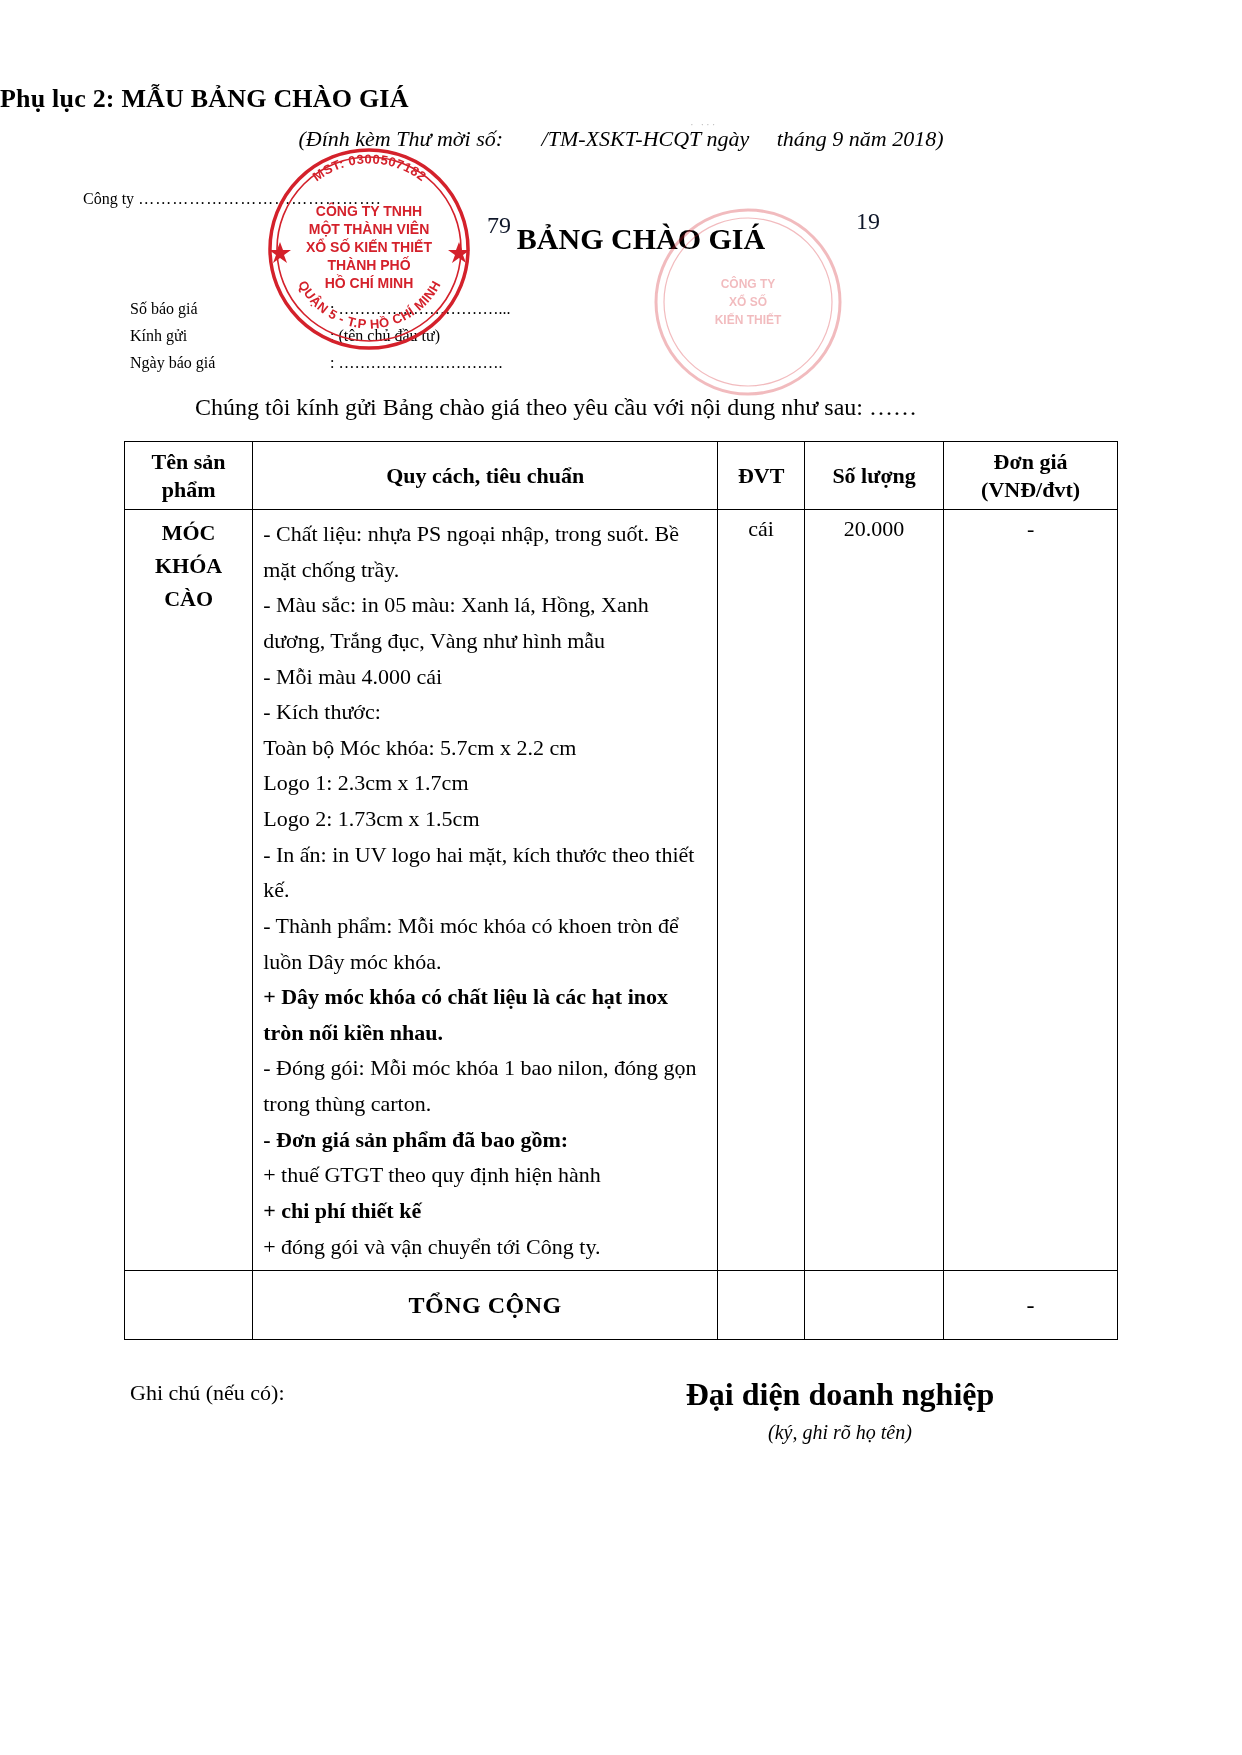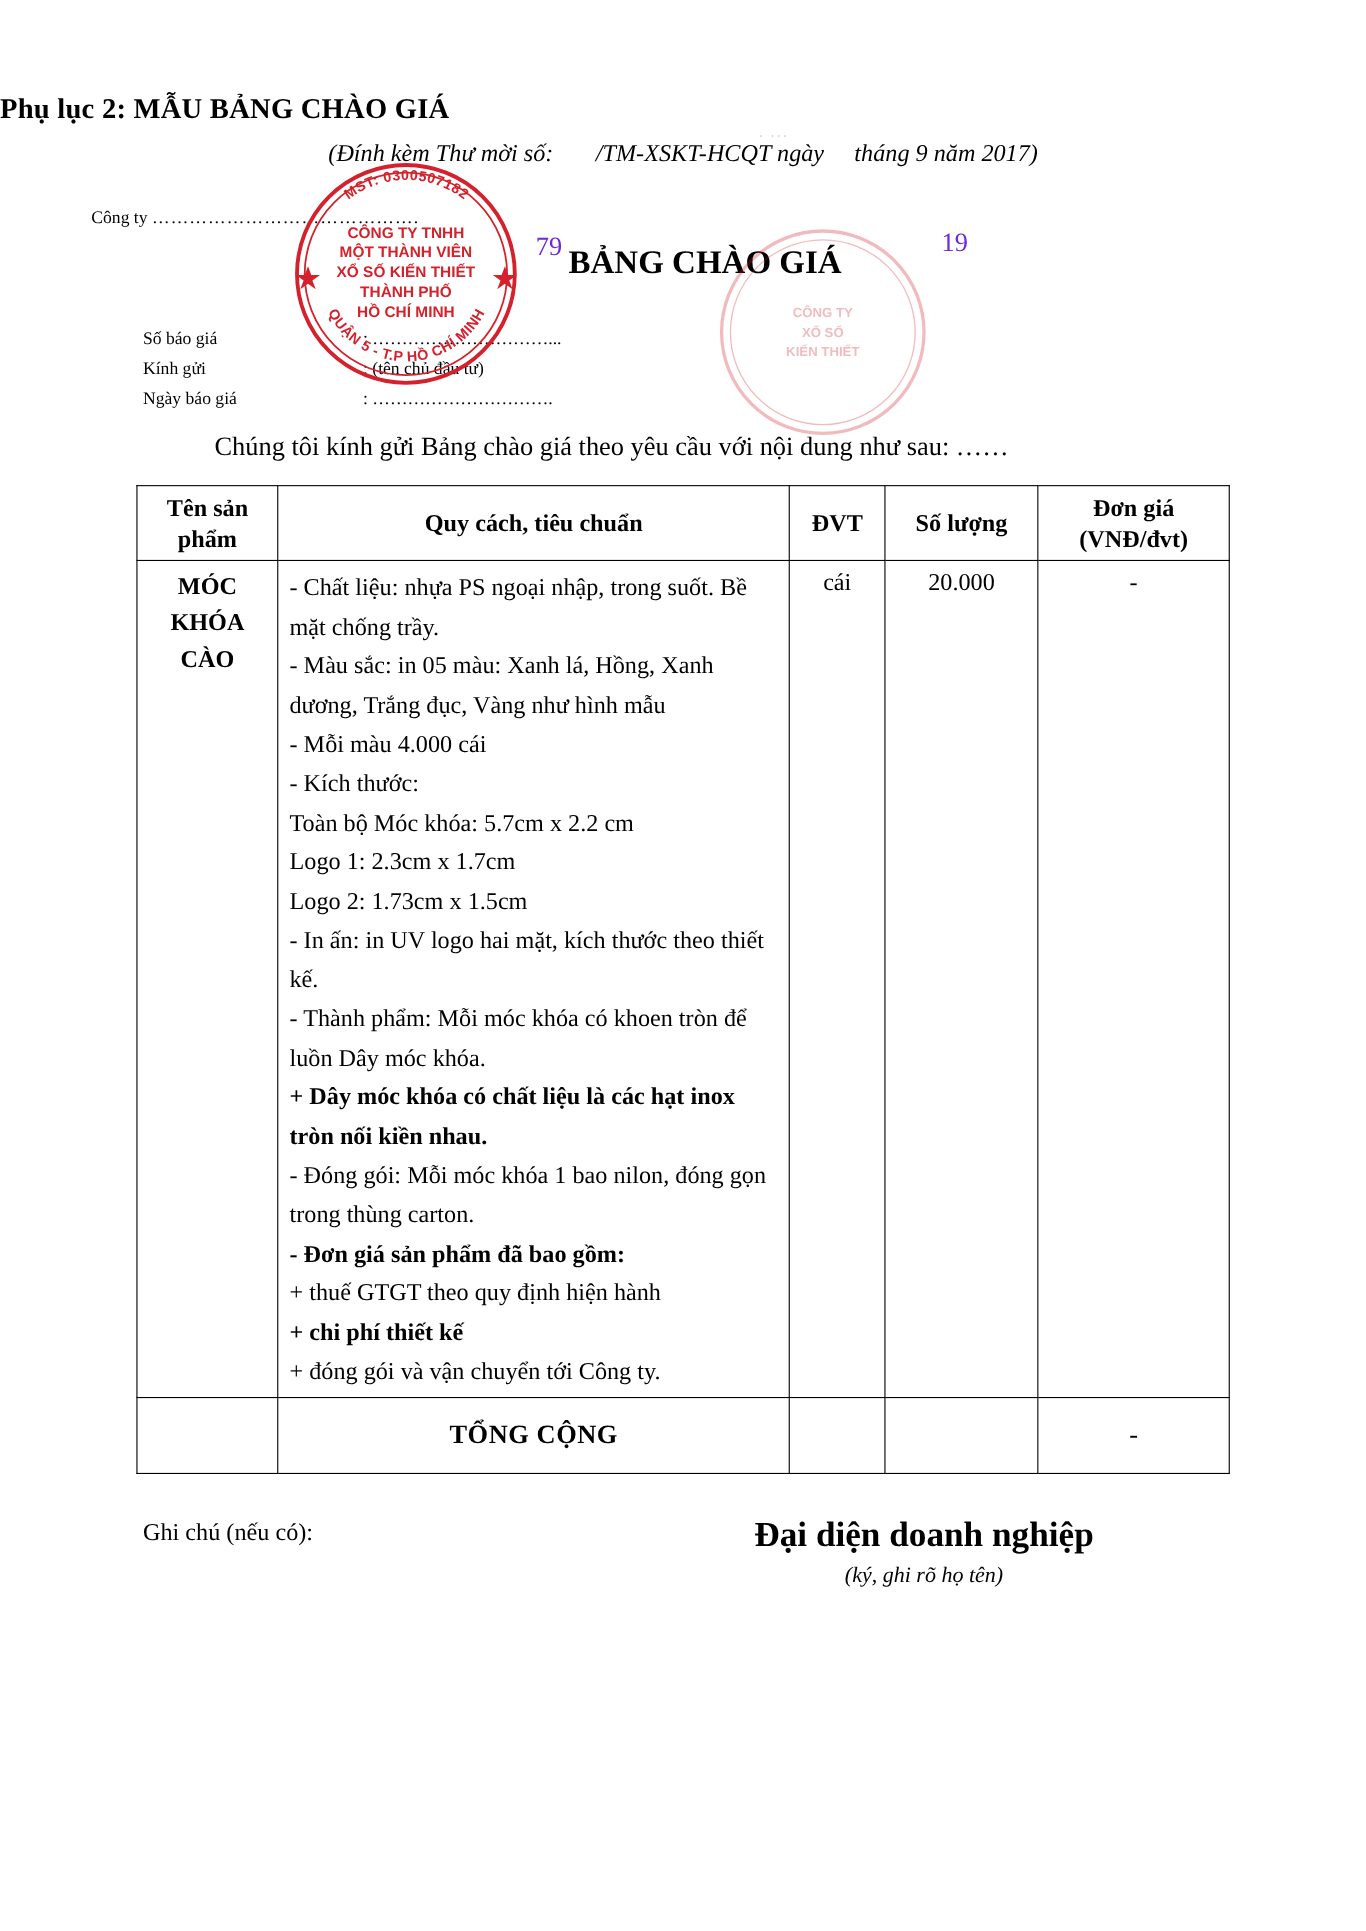--- a/index.html
+++ b/index.html
@@ -176,21 +176,21 @@
   .stamp-faint {
     left: 648px;
     top: 118px;
     width: 200px;
     height: 200px;
     opacity: 0.30;
   }
   .stamp svg { display: block; }
   .handwrite {
     position: absolute;
-    color: #6d28d9;
+    color: #0f172a;
     font-family: "Liberation Serif", serif;
     font-size: 24px;
   }
   .hw-num { left: 487px; top: 128px; }
   .hw-day { left: 856px; top: 124px; }
   .topmark {
     position: absolute;
     left: 690px;
     top: 34px;
     font-size: 11px;
@@ -239,21 +239,21 @@
         <text x="100" y="86">CÔNG TY</text>
         <text x="100" y="104">XỔ SỐ</text>
         <text x="100" y="122">KIẾN THIẾT</text>
       </g>
     </svg>
   </div>
 
   <div class="doc-title">Phụ lục 2: MẪU BẢNG CHÀO GIÁ</div>
 
   <div class="doc-subtitle">
-    <span>(Đính kèm Thư mời số: </span><span>&nbsp;&nbsp;&nbsp;&nbsp;&nbsp;&nbsp;</span><span>/TM-XSKT-HCQT ngày </span><span>&nbsp;&nbsp;&nbsp;</span><span> tháng 9 năm 2017)</span>
+    <span>(Đính kèm Thư mời số: </span><span>&nbsp;&nbsp;&nbsp;&nbsp;&nbsp;&nbsp;</span><span>/TM-XSKT-HCQT ngày </span><span>&nbsp;&nbsp;&nbsp;</span><span> tháng 9 năm 2018)</span>
   </div>
 
   <div class="handwrite hw-num">79</div>
   <div class="handwrite hw-day">19</div>
 
   <div class="company-line">
     <span>Công ty</span>
     <span class="dotleader">…………………………………….</span>
   </div>
 

